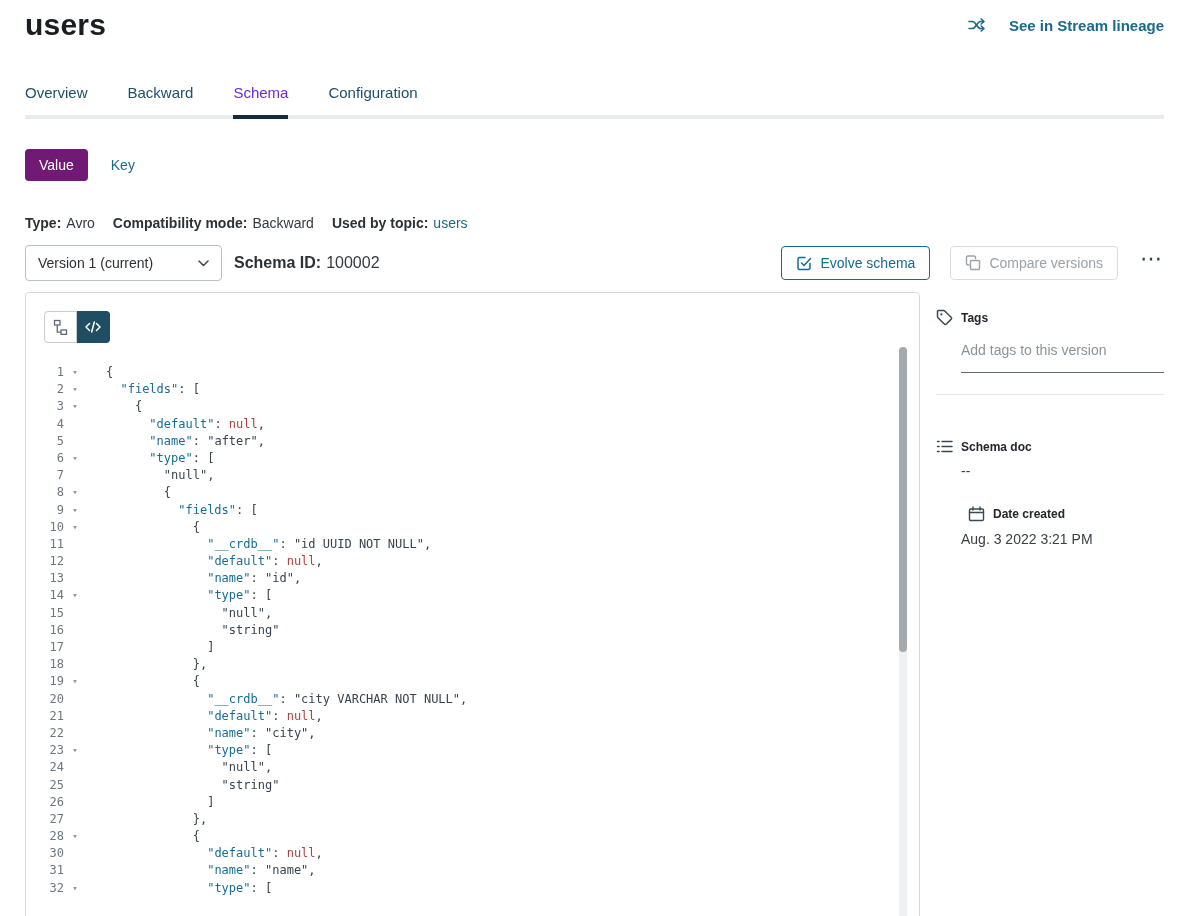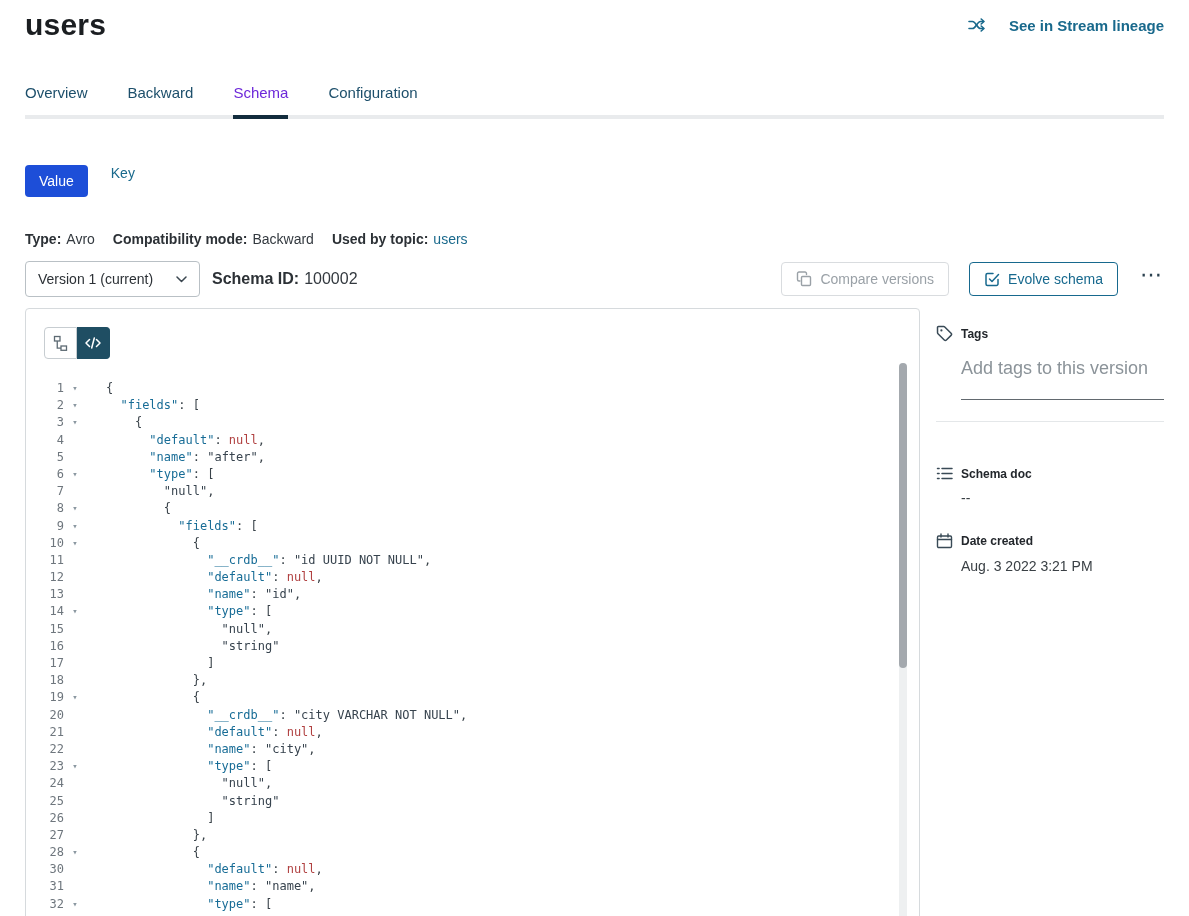--- a/index.html
+++ b/index.html
@@ -12,32 +12,32 @@
   .lineage-link { display: inline-flex; align-items: center; gap: 24px; color: #19698c; font-size: 15px; font-weight: 600; text-decoration: none; cursor: pointer; }
   .icon { display: inline-flex; align-items: center; justify-content: center; }
 
   .tabs { display: flex; gap: 40px; margin-top: 42px; border-bottom: 4px solid #e9ebed; }
   .tab { font-size: 15px; color: #1d4f6b; padding-bottom: 14px; position: relative; cursor: pointer; }
   .tab.active { color: #6d28d9; }
   .tab.active::after { content: ""; position: absolute; left: 0; right: 0; bottom: -4px; height: 4px; background: #122c3d; }
 
   .vk-row { margin-top: 30px; display: flex; align-items: center; }
   .vk-btn { border: none; background: none; font: inherit; font-size: 14px; height: 32px; padding: 0 14px; border-radius: 4px; cursor: pointer; }
-  .vk-btn.active { background: #1d4ed8; color: #fff; margin-top: 16px; }
+  .vk-btn.active { background: #701a75; color: #fff; }
   .vk-btn:not(.active) { color: #19698c; padding: 0 10px; margin-left: 13px; }
 
   .meta-row { margin-top: 34px; display: flex; gap: 18px; font-size: 14px; align-items: flex-start; }
   .meta-group { display: inline-flex; gap: 5px; align-items: center; }
   .meta-label { font-weight: bold; color: #2c3136; }
   .meta-value { color: #33393f; }
   .meta-link { color: #19698c; cursor: pointer; text-decoration: none; }
 
   .version-row { margin-top: 14px; display: flex; justify-content: space-between; align-items: center; }
   .version-left { display: flex; align-items: center; gap: 12px; }
-  .select { width: 175px; height: 36px; border: 1px solid #b9c0c5; border-radius: 4px; display: flex; align-items: center; justify-content: space-between; padding: 0 12px; font-size: 14px; color: #2c3136; cursor: pointer; background: #fff; }
+  .select { width: 197px; height: 36px; border: 1px solid #b9c0c5; border-radius: 4px; display: flex; align-items: center; justify-content: space-between; padding: 0 12px; font-size: 14px; color: #2c3136; cursor: pointer; background: #fff; }
   .select .chev { color: #3b4750; }
   .version-right { display: flex; align-items: center; gap: 20px; }
   .btn { display: inline-flex; align-items: center; gap: 8px; height: 34px; padding: 0 14px; border-radius: 4px; background: #fff; font: inherit; font-size: 14px; cursor: pointer; }
   .btn.disabled { border: 1px solid #d9dcdf; color: #9aa1a7; }
   .btn.outline { border: 1px solid #17698e; color: #17698e; font-weight: 500; }
   .more-btn { border: none; background: none; font-size: 22px; color: #2c4250; cursor: pointer; line-height: 1; padding: 0 2px 8px; }
 
   .content-row { margin-top: 11px; display: flex; gap: 16px; align-items: flex-start; }
   .editor-panel { flex: 0 0 895px; width: 895px; height: 700px; border: 1px solid #d6dadd; border-radius: 4px; padding: 18px 0 0 18px; position: relative; background: #fff; overflow: hidden; }
   .view-toggle { display: inline-flex; }
@@ -56,26 +56,26 @@
   .tok-str { color: #37434e; }
   .tok-null { color: #b04040; }
 
   .sb-track { position: absolute; top: 54px; right: 12px; width: 8px; height: 620px; background: #eef0f1; border-radius: 4px; }
   .sb-thumb { width: 8px; height: 305px; background: #a4a9ae; border-radius: 4px; cursor: pointer; }
 
   .side { flex: 1; padding-top: 17px; }
   .side-heading { display: flex; align-items: center; gap: 8px; }
   .side-heading .icon { color: #394a56; width: 17px; }
   .side-title { font-size: 12px; font-weight: bold; color: #23272c; }
-  .tags-input { display: block; margin: 14px 0 0 25px; width: calc(100% - 25px); border: none; border-bottom: 1px solid #62696f; font: inherit; font-size: 18px; padding: 2px 0 20px; color: #33393f; outline: none; background: transparent; }
+  .tags-input { display: block; margin: 14px 0 0 25px; width: calc(100% - 25px); border: none; border-bottom: 1px solid #62696f; font: inherit; font-size: 14px; padding: 2px 0 14px; color: #33393f; outline: none; background: transparent; }
   .tags-input::placeholder { color: #8b9399; }
   .side-divider { border-top: 1px solid #e4e7e9; margin-top: 21px; }
   .side-heading.sd { margin-top: 44px; }
   .side-value { margin: 9px 0 0 25px; font-size: 14px; color: #3a4045; }
-  .side-heading.dc { margin-top: 27px; }
+  .side-heading.dc { margin-top: 27px; margin-left: 32px; }
 </style>
 </head>
 <body>
 
 <div class="page">
 
   <header class="page-header">
     <h1 class="page-title">users</h1>
     <a class="lineage-link">
       <span class="icon">
@@ -126,37 +126,37 @@
             <path d="M1 1 l4.5 4.5 L10 1"></path>
           </svg>
         </span>
       </div>
       <span class="meta-group">
         <span class="meta-label">Schema ID:</span>
         <span class="meta-value">100002</span>
       </span>
     </div>
     <div class="version-right">
+      <button class="btn outline">
+        <span class="icon">
+          <svg width="16" height="16" viewBox="0 0 16 16" fill="none" stroke="currentColor" stroke-width="1.5" stroke-linecap="round" stroke-linejoin="round">
+            <path d="M14 8.5 V13 a1.5 1.5 0 0 1 -1.5 1.5 h-9 A1.5 1.5 0 0 1 2 13 V4 a1.5 1.5 0 0 1 1.5 -1.5 H9"></path>
+            <path d="M5.5 8 l2.5 2.5 L14.5 3.5"></path>
+          </svg>
+        </span>
+        <span>Evolve schema</span>
+      </button>
       <button class="btn disabled">
         <span class="icon">
           <svg width="16" height="16" viewBox="0 0 16 16" fill="none" stroke="currentColor" stroke-width="1.4" stroke-linecap="round" stroke-linejoin="round">
             <rect x="5.5" y="5.5" width="9" height="9" rx="1"></rect>
             <path d="M10.5 3.5 v-1 a1.5 1.5 0 0 0 -1.5 -1.5 h-6 a1.5 1.5 0 0 0 -1.5 1.5 v6 a1.5 1.5 0 0 0 1.5 1.5 h1"></path>
           </svg>
         </span>
         <span>Compare versions</span>
-      </button>
-      <button class="btn outline">
-        <span class="icon">
-          <svg width="16" height="16" viewBox="0 0 16 16" fill="none" stroke="currentColor" stroke-width="1.5" stroke-linecap="round" stroke-linejoin="round">
-            <path d="M14 8.5 V13 a1.5 1.5 0 0 1 -1.5 1.5 h-9 A1.5 1.5 0 0 1 2 13 V4 a1.5 1.5 0 0 1 1.5 -1.5 H9"></path>
-            <path d="M5.5 8 l2.5 2.5 L14.5 3.5"></path>
-          </svg>
-        </span>
-        <span>Evolve schema</span>
       </button>
       <button class="more-btn">⋯</button>
     </div>
   </div>
 
   <div class="content-row">
 
     <section class="editor-panel">
       <div class="view-toggle">
         <button class="vt-btn">

